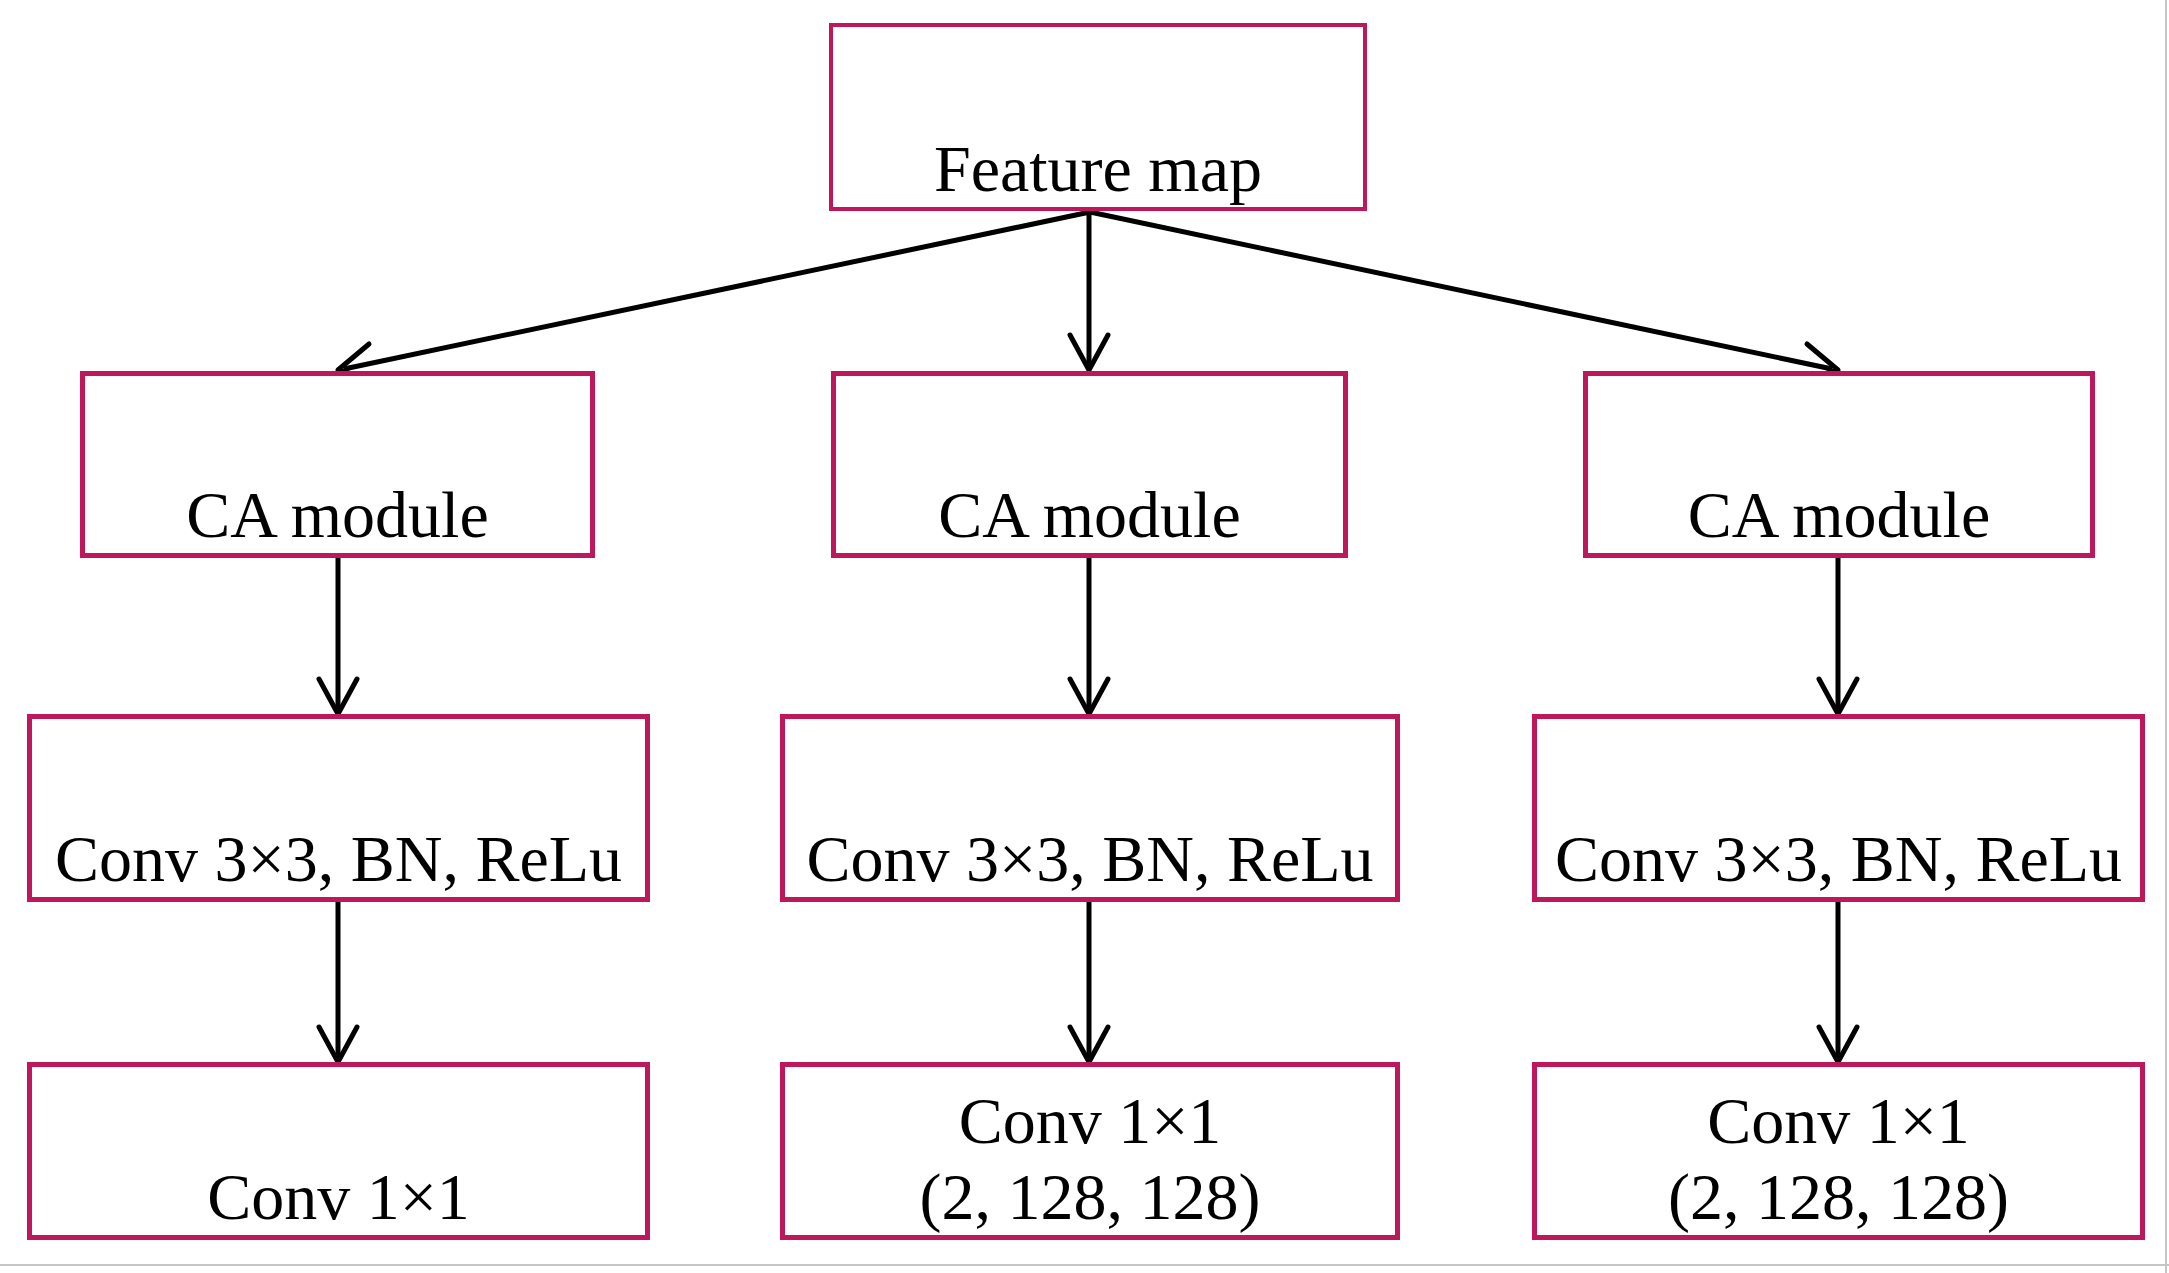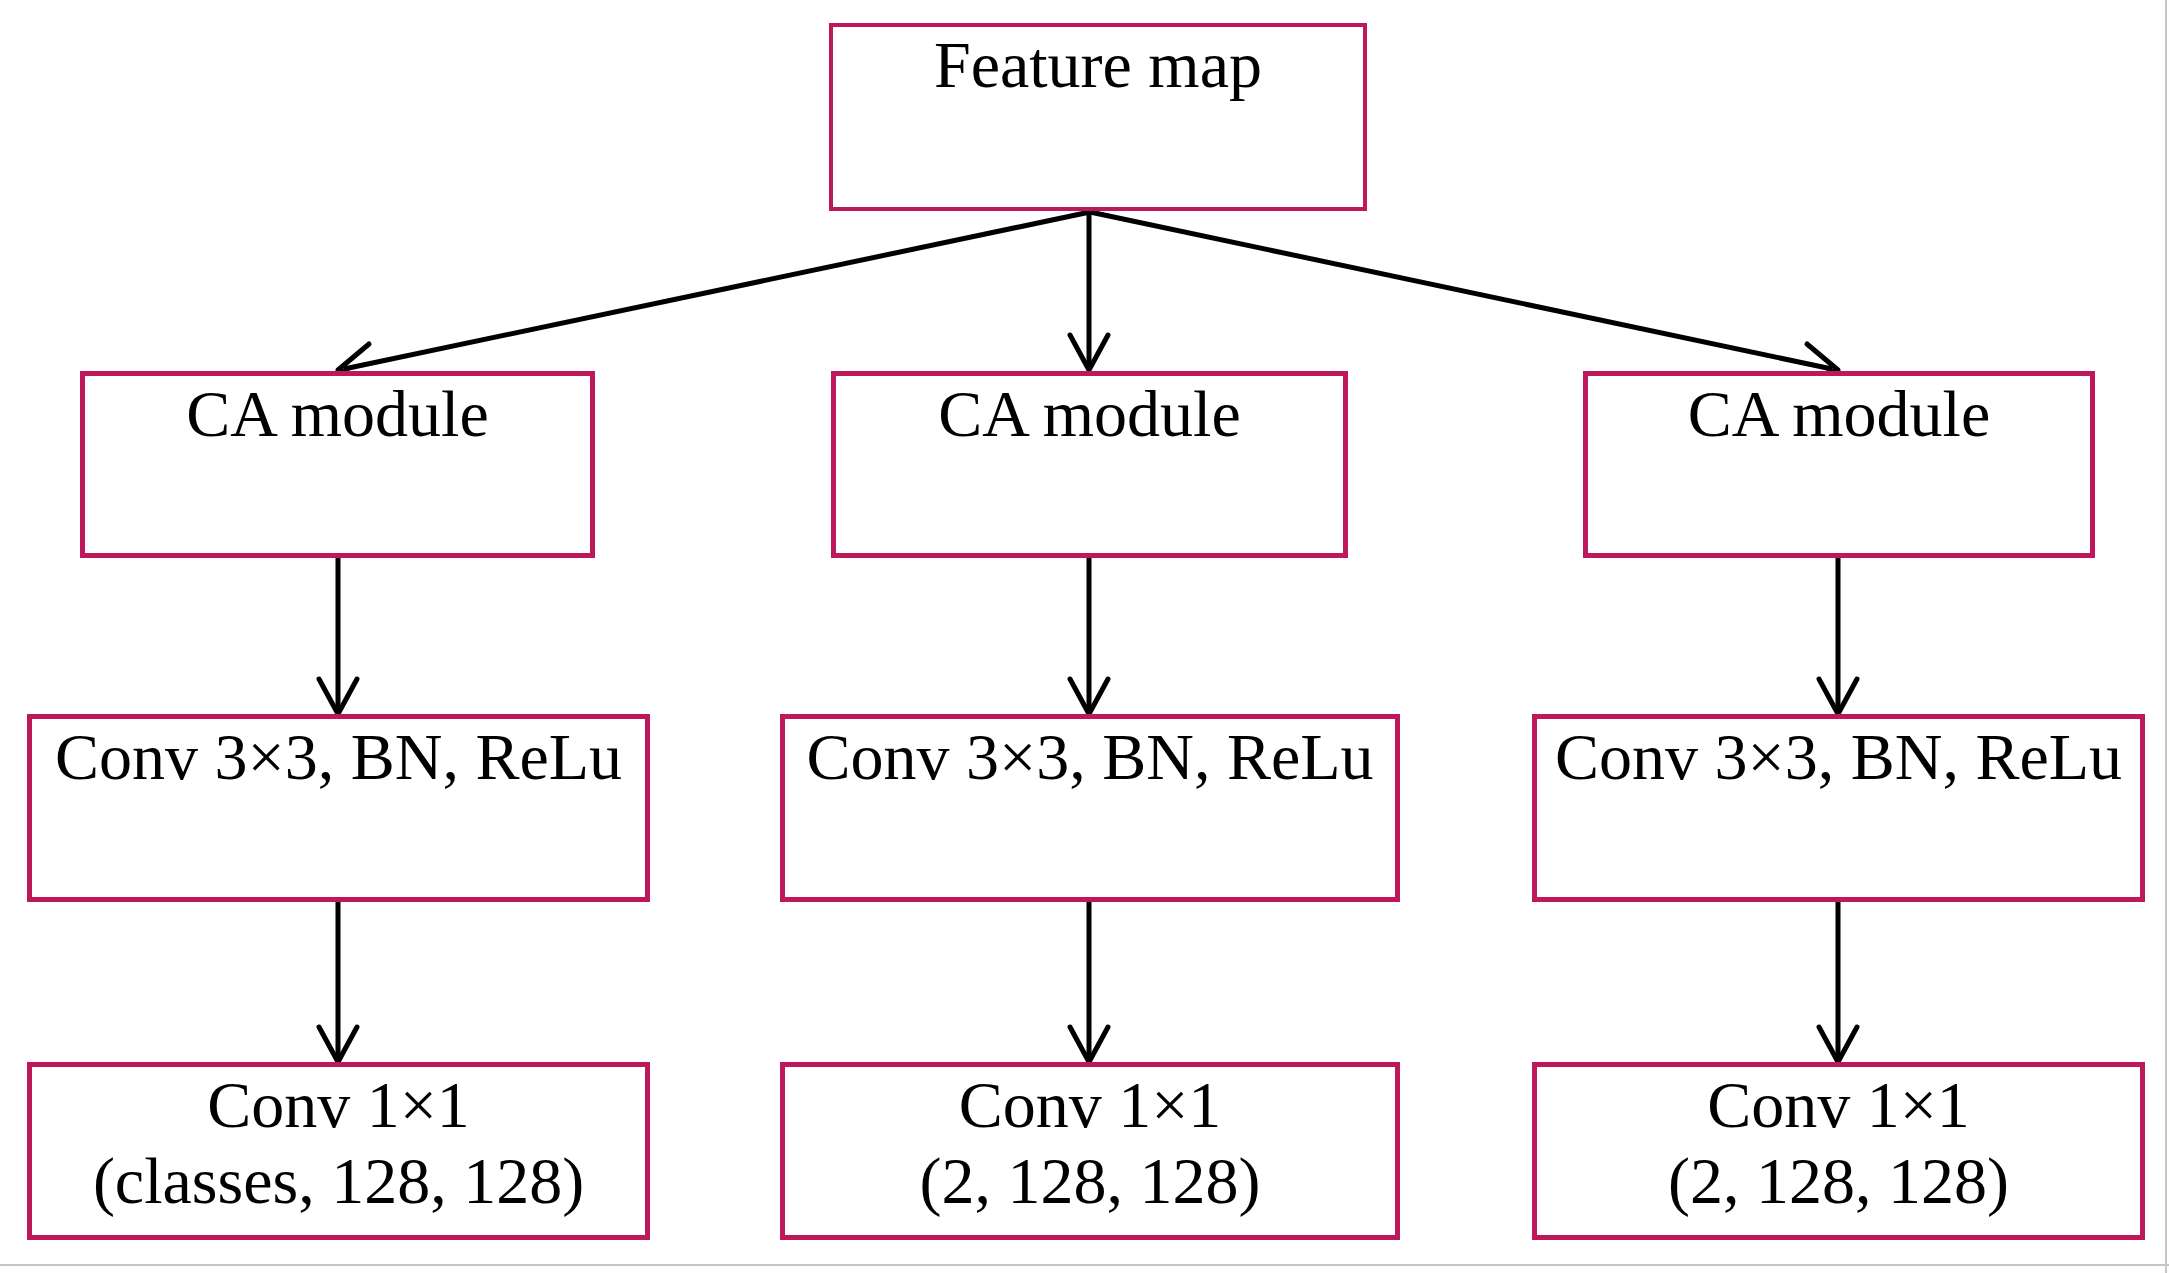--- a/index.html
+++ b/index.html
@@ -17,21 +17,21 @@
     overflow: hidden;
   }
   .box {
     position: absolute;
     box-sizing: border-box;
     background: #ffffff;
     border: 5px solid #be185d;
     display: flex;
     flex-direction: column;
     align-items: center;
-    justify-content: flex-start;
+    justify-content: flex-end;
     text-align: center;
     font-size: 66px;
     line-height: 1.15;
     white-space: nowrap;
   }
   .box.thick { border-width: 4px; }
 
   
   #feature-map   { left: 829px;  top: 23px;  width: 538px; height: 188px; }
   
@@ -130,21 +130,20 @@
   </div>
   <div class="box" id="conv3-mid">
     <span>Conv 3×3, BN, ReLu</span>
   </div>
   <div class="box" id="conv3-right">
     <span>Conv 3×3, BN, ReLu</span>
   </div>
 
   <div class="box" id="conv1-left">
     <span>Conv 1×1</span>
-    <span>(classes, 128, 128)</span>
   </div>
   <div class="box" id="conv1-mid">
     <span>Conv 1×1</span>
     <span>(2, 128, 128)</span>
   </div>
   <div class="box" id="conv1-right">
     <span>Conv 1×1</span>
     <span>(2, 128, 128)</span>
   </div>
 

